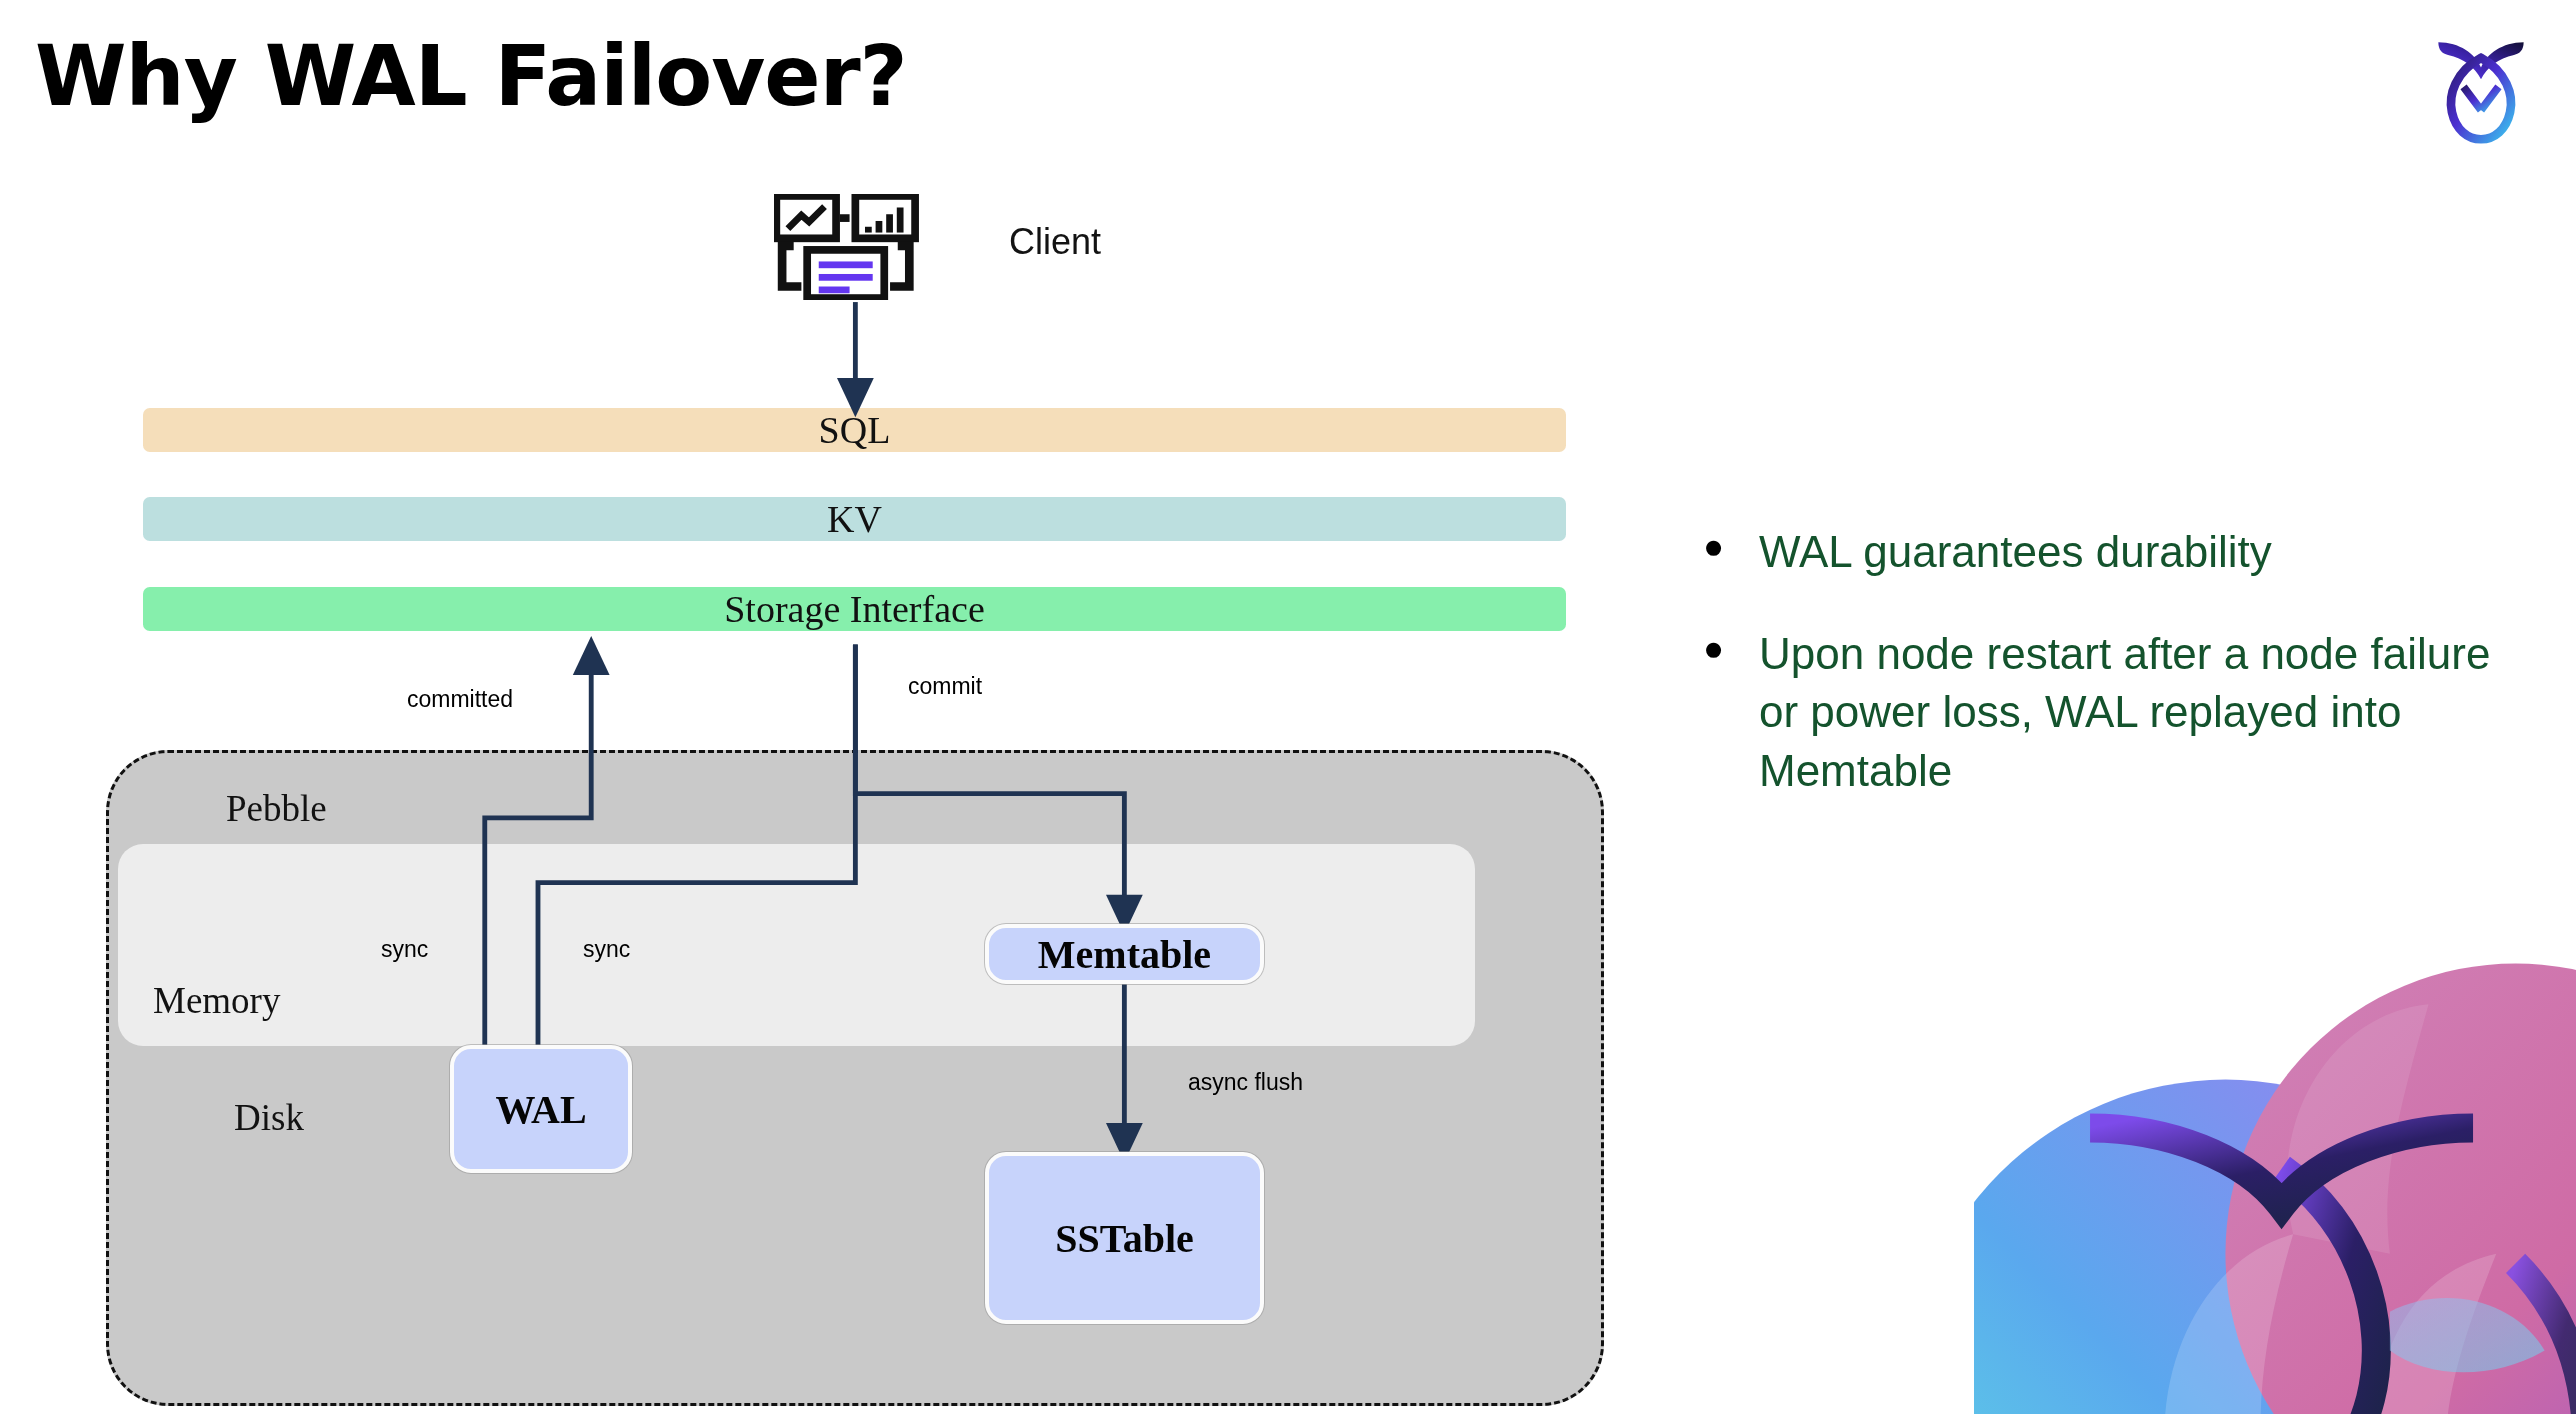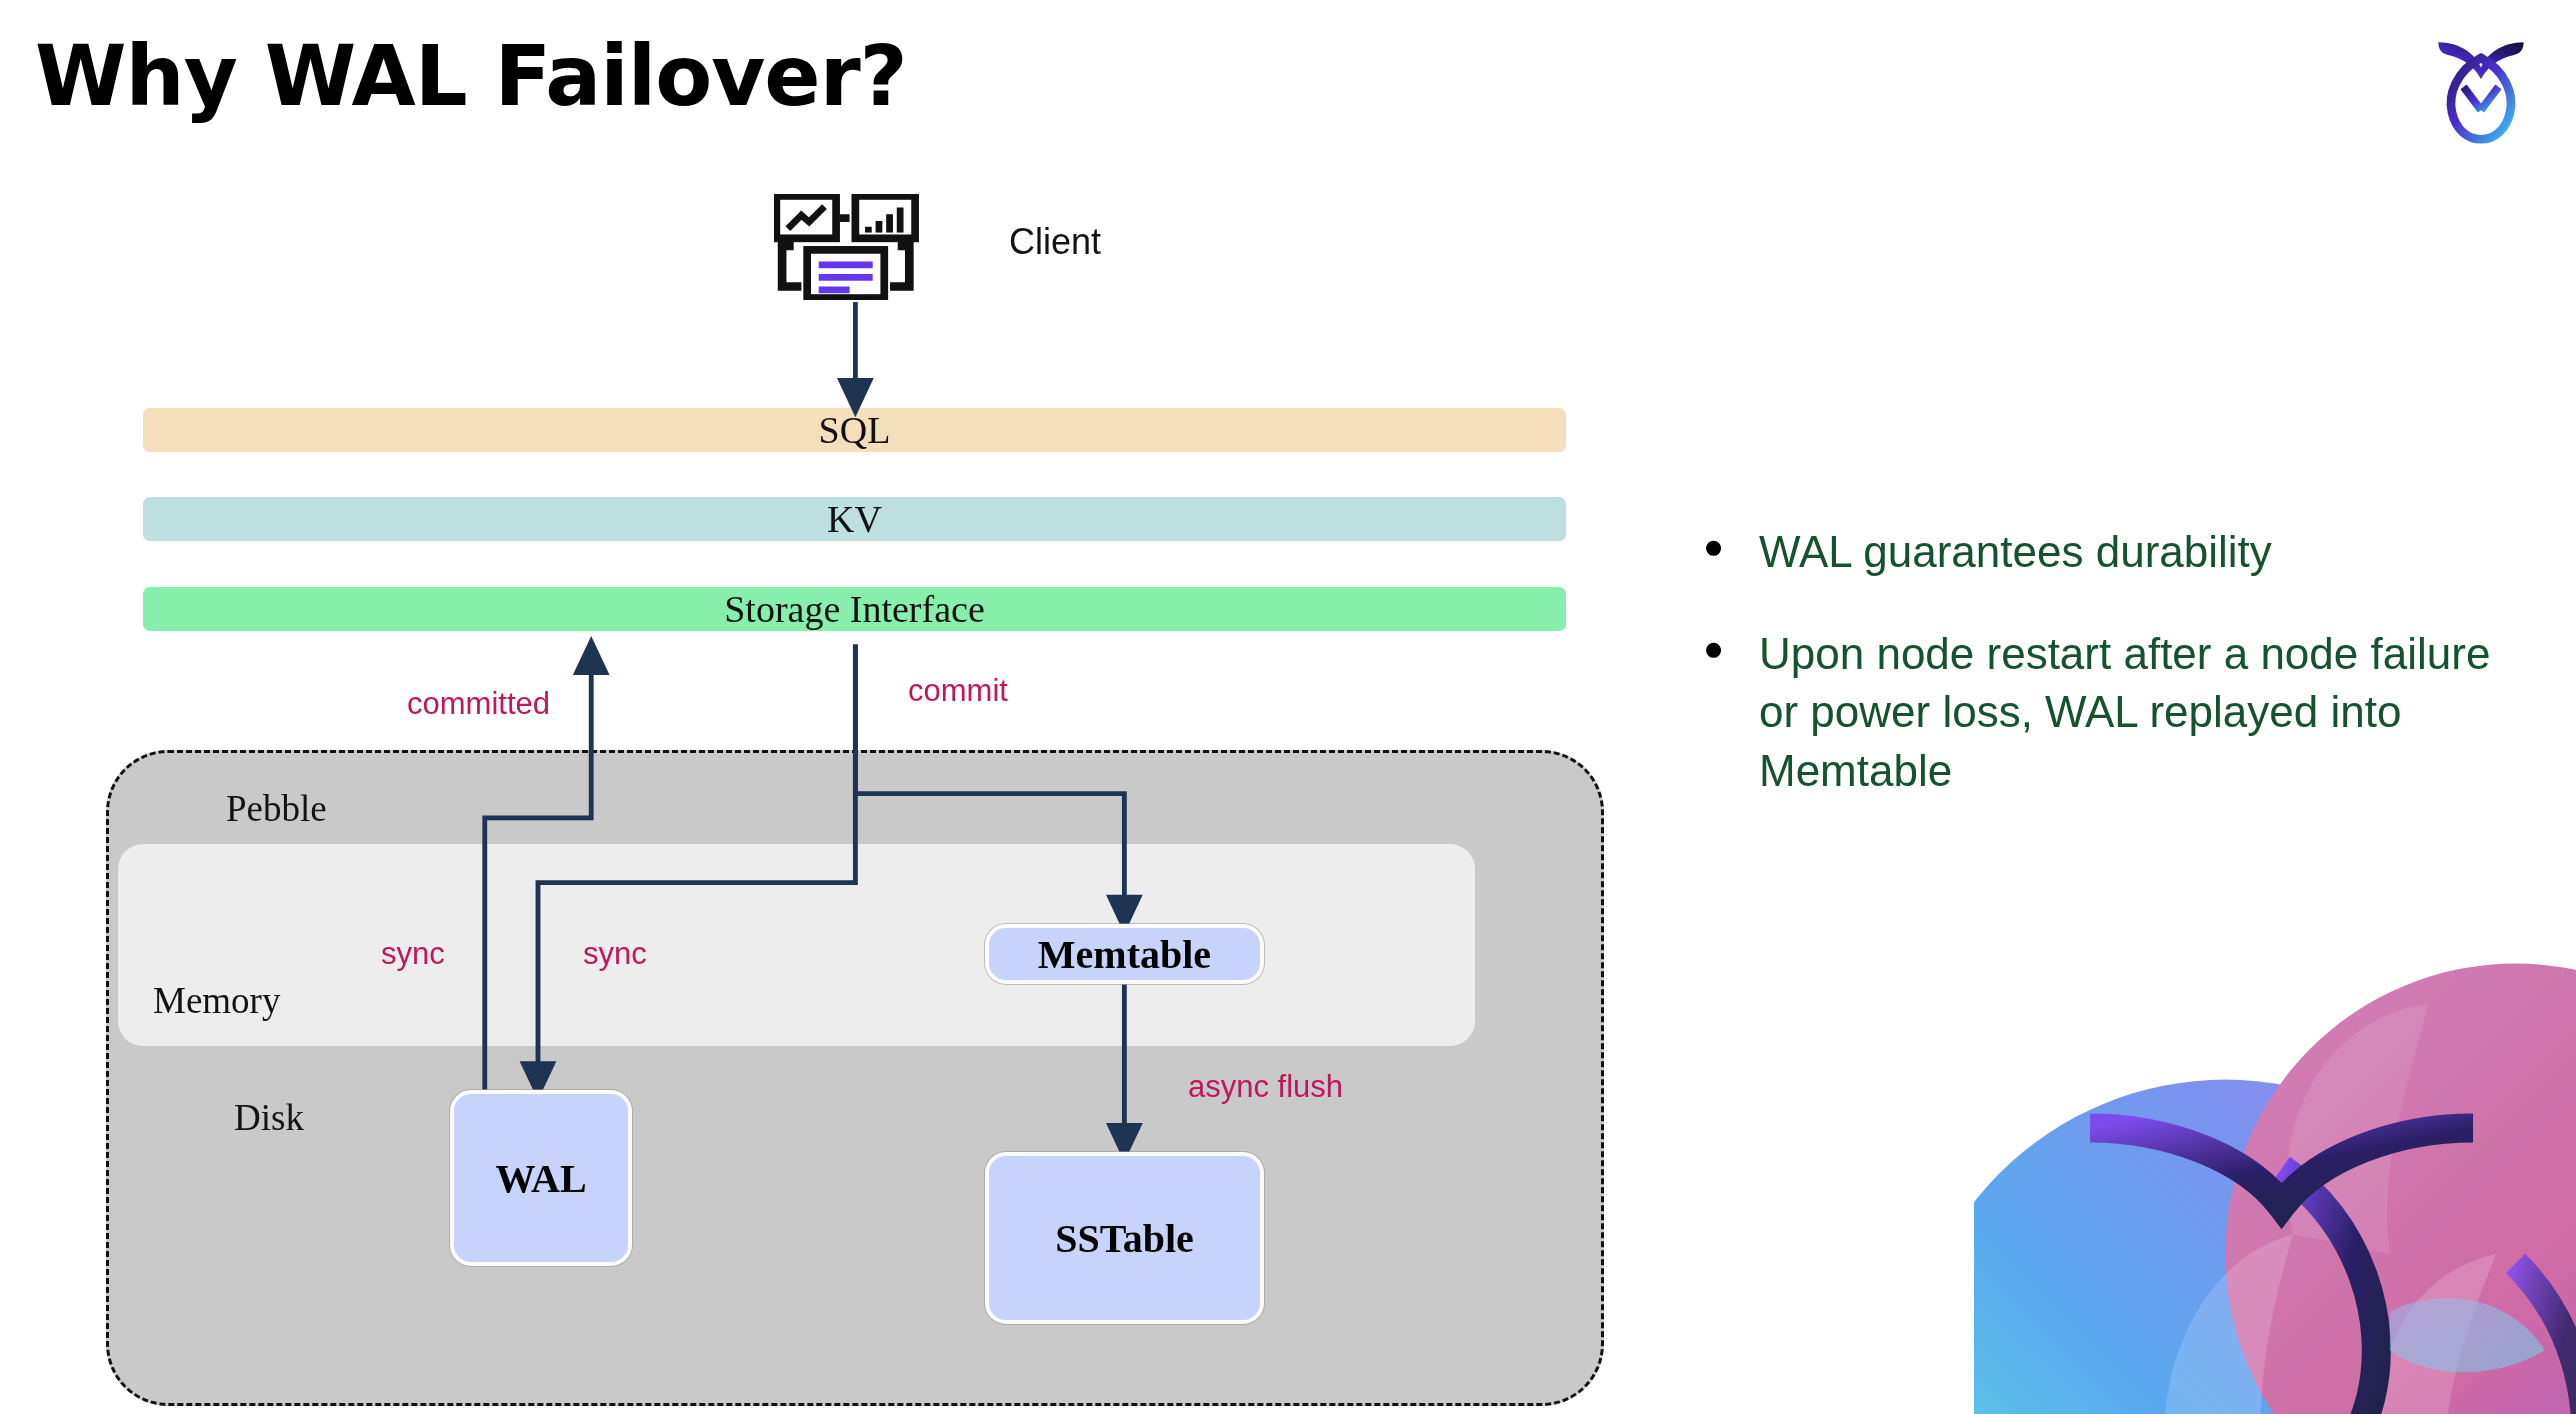--- a/index.html
+++ b/index.html
@@ -64,21 +64,21 @@
     font-family:"Liberation Serif", serif;
     font-size:37px;color:#121212;white-space:nowrap;
   }
   #lbl-pebble{left:226px;top:787px;}
   #lbl-memory{left:153px;top:979px;}
   #lbl-disk{left:206px;top:1096px;margin-left:28px;}
 
   .edgelabel{
     position:absolute;
     font-family:"Liberation Sans", sans-serif;
-    font-size:31px;color:#be185d;white-space:nowrap;
+    font-size:23px;color:#000000;white-space:nowrap;
   }
   #lbl-committed{left:407px;top:686px;}
   #lbl-commit{left:908px;top:673px;}
   #lbl-sync1{left:381px;top:936px;}
   #lbl-sync2{left:583px;top:936px;}
   #lbl-asyncflush{left:1188px;top:1042px;margin-top:27px;}
 
   .node{
     position:absolute;
     background:#c7d3fb;
@@ -86,21 +86,21 @@
     border-radius:21px;
     box-sizing:border-box;
     display:flex;align-items:center;justify-content:center;
     box-shadow:0 0 0 1px rgba(150,150,150,.55);
   }
   .node span{
     font-family:"Liberation Serif", serif;
     font-weight:bold;font-size:40px;color:#050505;
   }
   #node-memtable{left:985px;top:924px;width:279px;height:60px;}
-  #node-wal{left:450px;top:1090px;width:182px;height:176px;}
+  #node-wal{left:450px;top:1045px;width:182px;height:128px;}
   #node-sstable{left:985px;top:1152px;width:279px;height:172px;}
 
   
   #bullets{position:absolute;left:1703px;top:523px;width:794px;}
   .bullet{display:flex;align-items:flex-start;margin-bottom:43px;}
   .bullet .dot{
     flex:0 0 auto;width:56px;
     font-size:35px;line-height:1.32;color:#000000;text-align:left;
     font-family:"Liberation Sans", sans-serif;
   }

